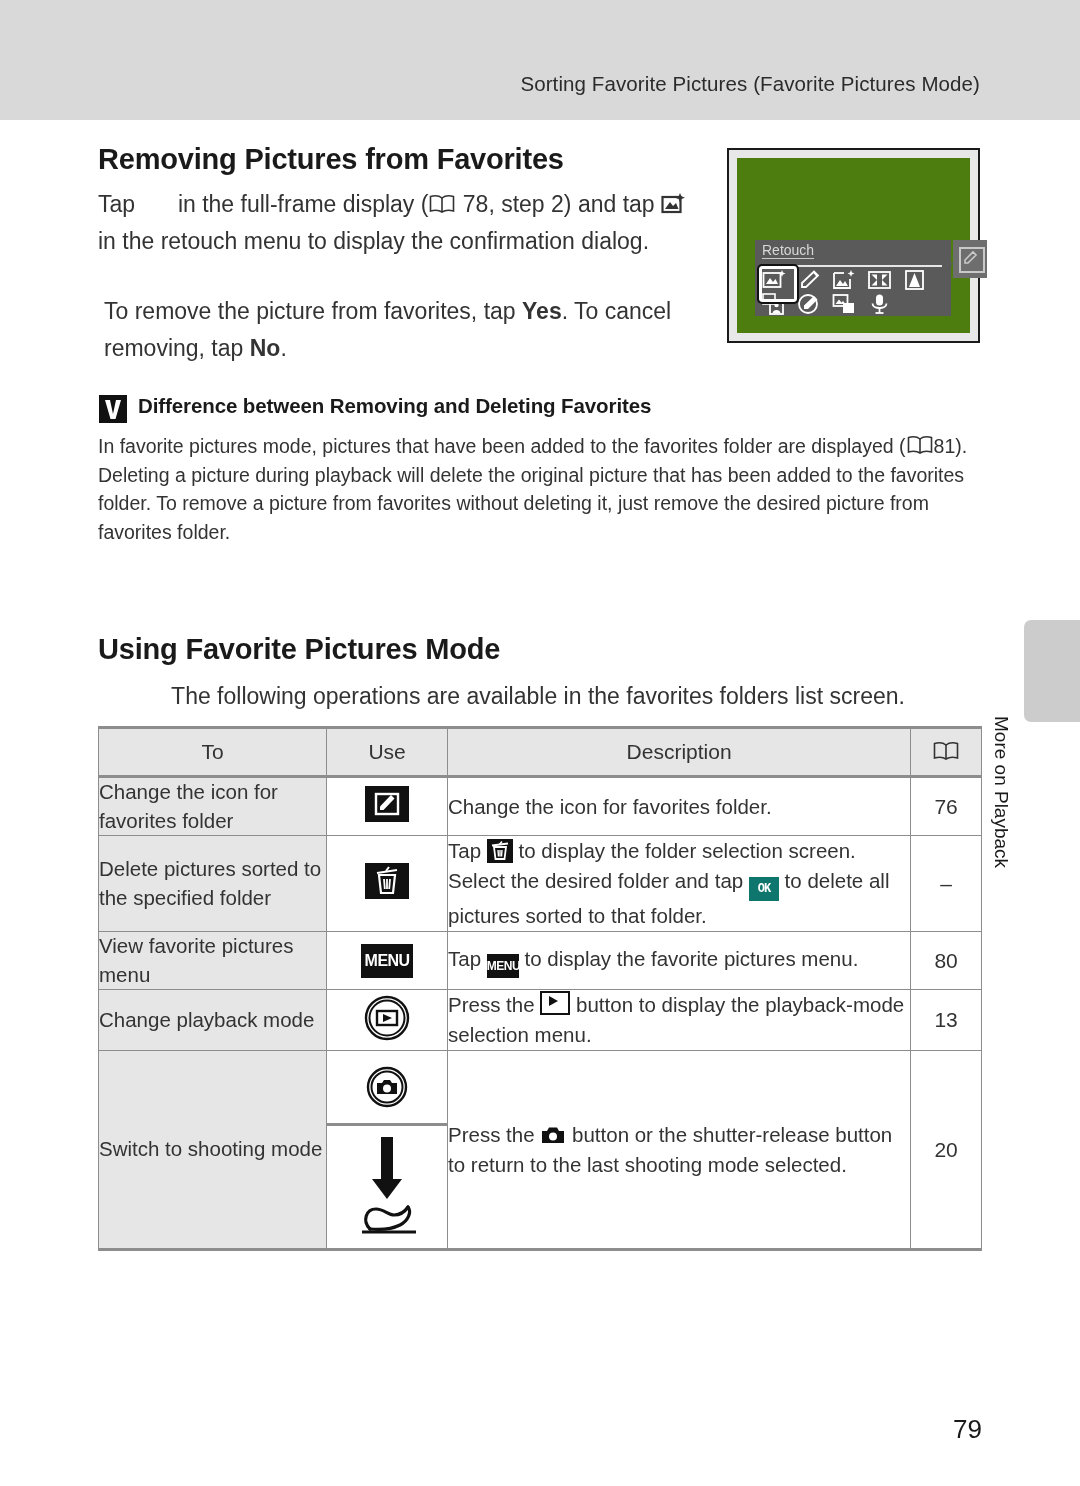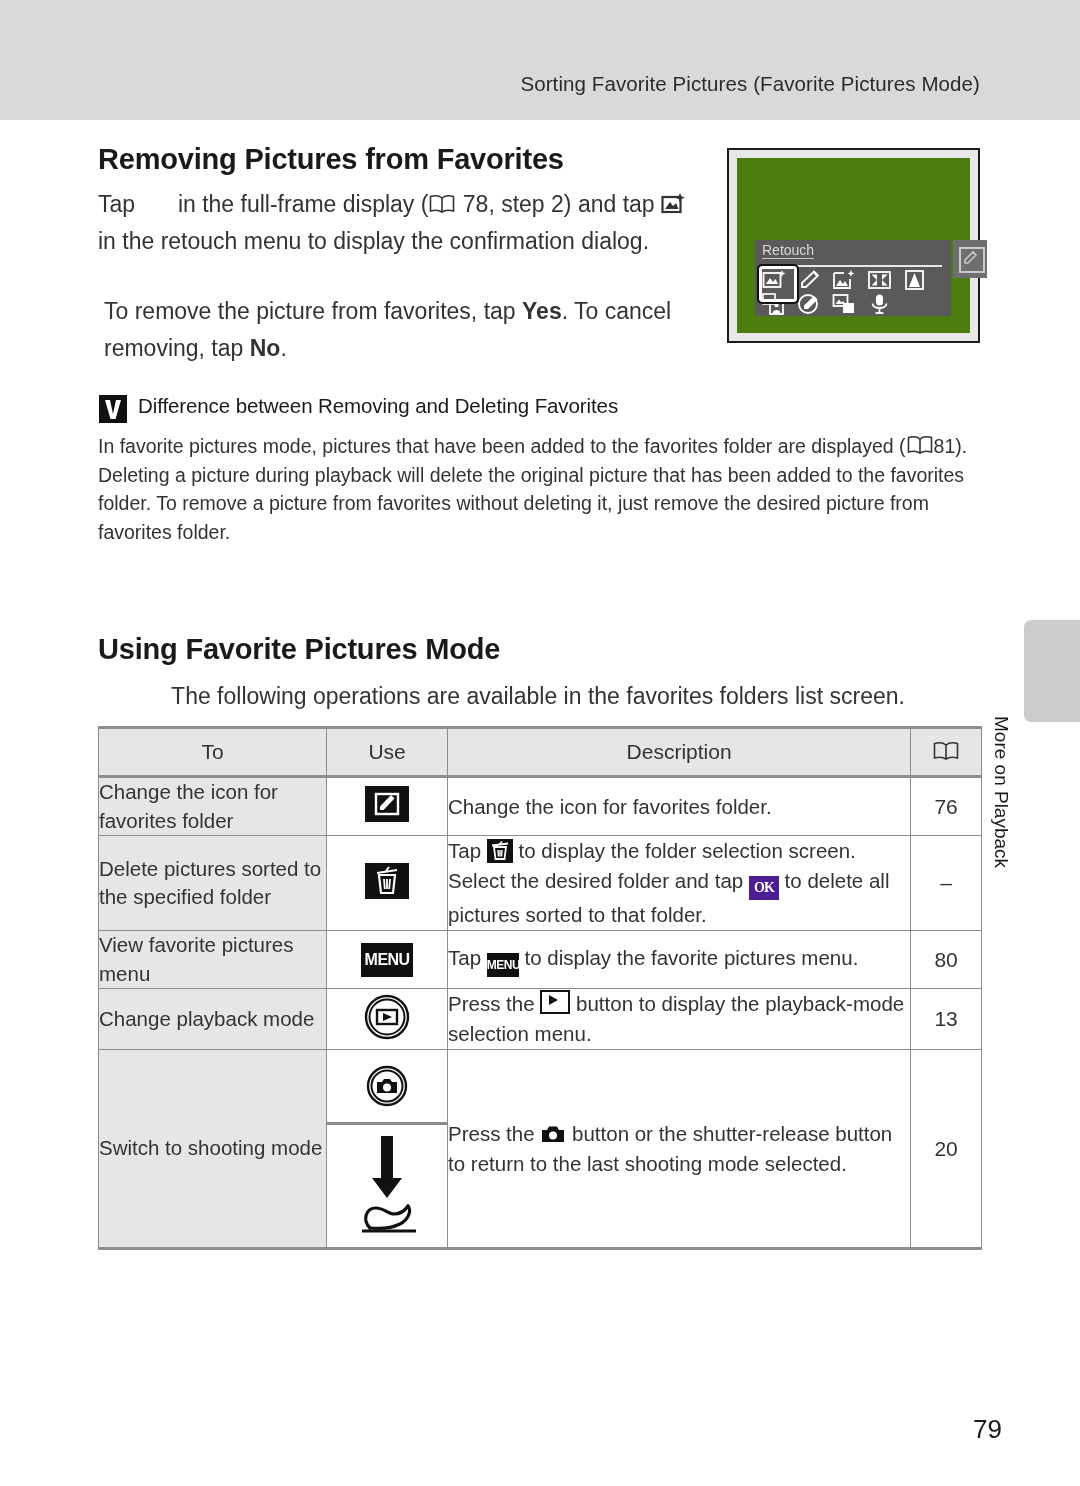--- a/index.html
+++ b/index.html
@@ -50,44 +50,44 @@
   
   .g-retouch-blk{width:30px;height:26px;position:relative;vertical-align:-5px;}
   .g-retouch-blk svg{position:absolute;left:3px;top:2px;}
 
   .g-copy{width:26px;height:24px;position:relative;vertical-align:-4px;display:inline-block;}
 
   .g-book{width:28px;height:20px;position:relative;display:inline-block;vertical-align:-2px;}
 
   .g-trash-blk{width:26px;height:24px;position:relative;display:inline-block;vertical-align:-5px;background:#111;}
   .g-ok-blk{
-    width:30px;height:24px;background:#4c1d95;color:#fff;
-    font-size:14px;font-weight:bold;line-height:24px;letter-spacing:-1px;
+    width:30px;height:24px;background:#0f766e;color:#fff;
+    font-size:12px;font-weight:bold;line-height:24px;letter-spacing:-1px;
     display:inline-block;vertical-align:-4px;text-align:center;
-    font-family:Liberation Serif, serif;
+    font-family:Liberation Mono, monospace;
   }
   .g-menu-blk{
     width:32px;height:24px;background:#111;color:#fff;
     font-size:12px;font-weight:bold;line-height:24px;letter-spacing:-.5px;
     display:inline-block;vertical-align:-4px;text-align:center;
   }
   .g-play-box{
     width:26px;height:20px;border:2.5px solid #111;display:inline-block;
     vertical-align:-3px;position:relative;background:#fff;
   }
   .g-play-box::after{
     content:"";position:absolute;left:7px;top:3px;
     border-left:9px solid #111;border-top:5.5px solid transparent;border-bottom:5.5px solid transparent;
   }
   .g-cam-inline{width:26px;height:21px;display:inline-block;vertical-align:-4px;position:relative;}
 
   
   .note-head{
     position:absolute;left:98px;top:394px;
-    font-size:20.5px;font-weight:normal;color:#1a1a1a;letter-spacing:-.1px;
+    font-size:20.5px;font-weight:bold;color:#1a1a1a;letter-spacing:-.1px;
   }
   .note-mark{
     position:absolute;left:99px;top:395px;width:28px;height:28px;
     background:#111;
   }
   .note-mark svg{position:absolute;left:0;top:0;}
   .note-body{
     position:absolute;left:98px;top:432px;width:890px;
     font-size:19.5px;line-height:28.5px;color:#333;
   }
@@ -196,21 +196,21 @@
   .umenu{
     width:52px;height:34px;background:#111;color:#fff;
     font-size:16px;font-weight:bold;letter-spacing:-.5px;
     line-height:34px;text-align:center;display:inline-block;
   }
   .ubtn{width:54px;height:54px;display:inline-block;position:relative;}
 
   
   .page-num{
     position:absolute;left:0;top:1414px;width:982px;text-align:right;
-    font-size:26px;color:#1a1a1a;padding-left:20px;
+    font-size:26px;color:#1a1a1a;
   }
 </style>
 </head>
 <body>
 
 <div class="page">
 
   <div class="header-band"></div>
   <div class="header-title">Sorting Favorite Pictures (Favorite Pictures Mode)</div>
 

